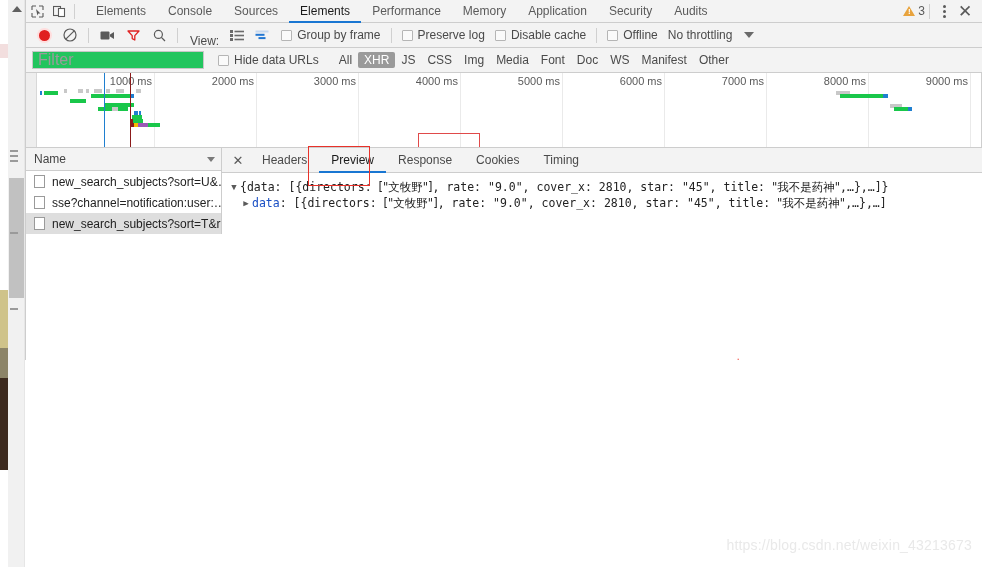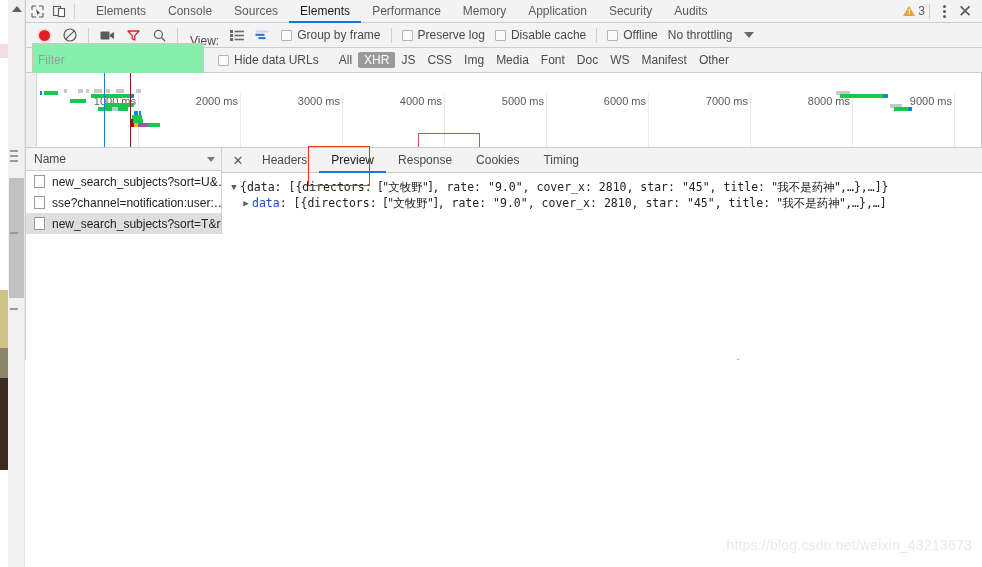--- a/index.html
+++ b/index.html
@@ -101,34 +101,34 @@
   .chk-item { display:flex;align-items:center;gap:5px;font-size:12px;color:#4a4a4a;margin:0 4px; white-space:nowrap;}
   .throttle { font-size:12px;color:#4a4a4a; margin-left:4px; white-space:nowrap;}
   .caret-dn { width:0;height:0;border-left:5px solid transparent;border-right:5px solid transparent;border-top:6px solid #6a6a6a; margin-left:10px;}
 
   
   .filterbar {
     height:25px; background:#f3f3f3; border-bottom:1px solid #cdcdcd;
     display:flex; align-items:center; padding-left:6px; gap:0;
   }
   .filter-input {
-    width:172px; height:18px; background:#86efac; border:1px solid #c7c7c7;
-    font-size:12px; color:#222; padding:16px 5px; outline:none;
+    width:172px; height:18px; background:#22c55e; border:1px solid #c7c7c7;
+    font-size:16px; color:#222; padding:0 5px; outline:none;
     font-family:"Liberation Sans", sans-serif;
   }
   .filter-input::placeholder { color:#9b9b9b; }
   .ftypes { display:flex; align-items:center; gap:0; margin-left:10px; }
   .ftype {
     font-size:12px; color:#4a4a4a; padding:1px 6px; border-radius:2px; white-space:nowrap; cursor:default;
   }
   .ftype.active { background:#9a9a9a; color:#fff; }
 
   
   .overview { position:relative; height:75px; background:#fff; border-bottom:1px solid #cdcdcd; overflow:hidden; }
-  .ov-ticks { position:absolute; left:0; right:0; top:0; height:75px;margin-top:20px; }
+  .ov-ticks { position:absolute; left:16px; right:0; top:0; height:75px; }
   .ov-tick { position:absolute; top:0; bottom:0; width:1px; background:#eaeaea; }
   .ov-tick span {
     position:absolute; right:3px; top:2px; font-size:11px; color:#5a5a5a; white-space:nowrap;
   }
   .ov-left-gutter {
     position:absolute; left:0; top:0; width:11px; height:75px; background:#eeeeee; border-right:1px solid #d8d8d8;
   }
   .ov-bar { position:absolute; height:4px; }
   .ov-line { position:absolute; top:0; bottom:0; width:1px; }
   .ov-sel {

